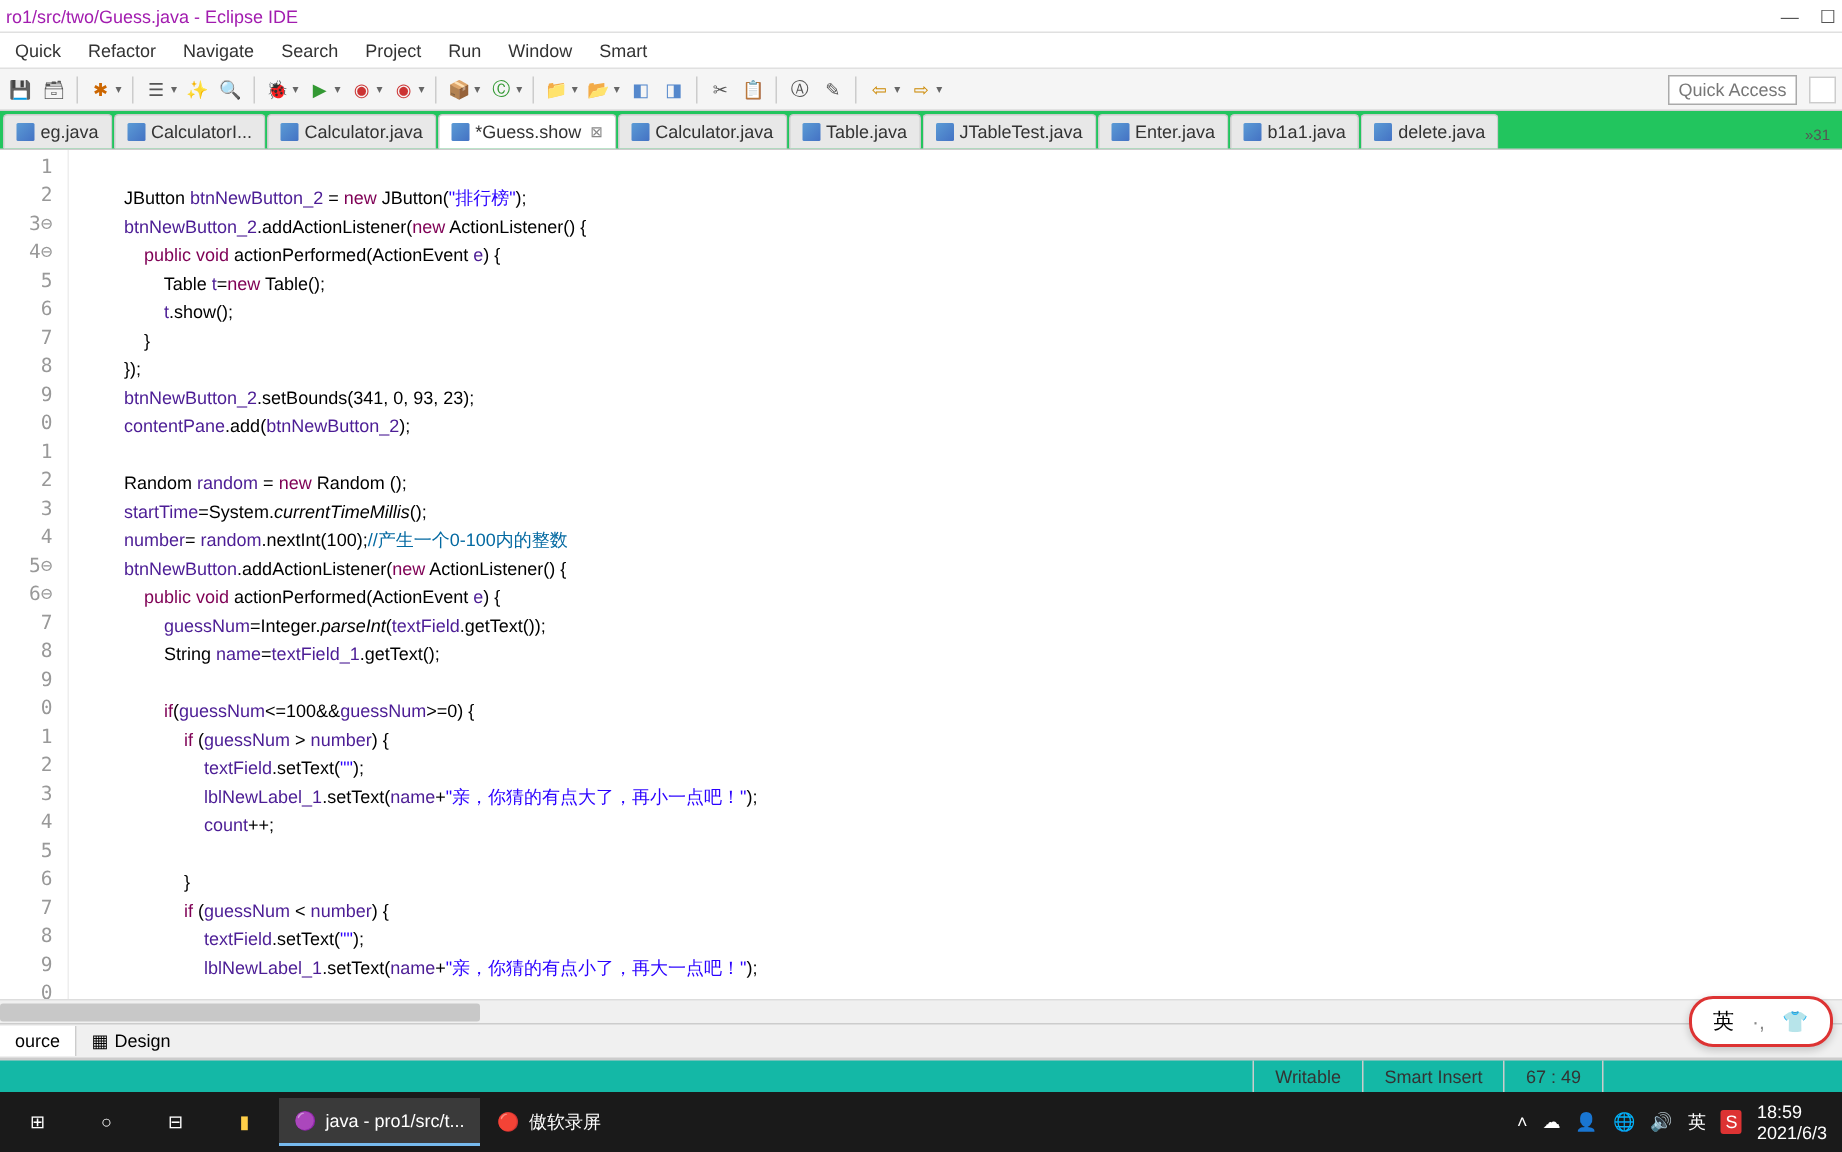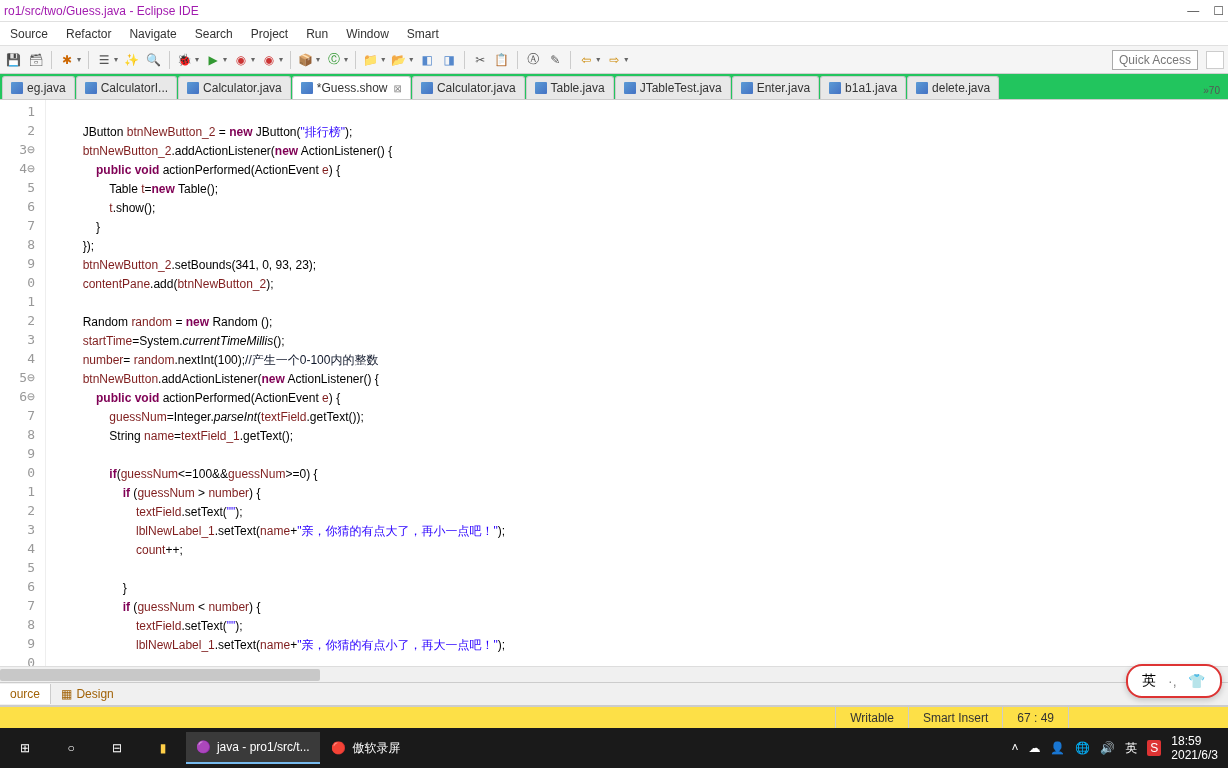--- a/index.html
+++ b/index.html
@@ -20,29 +20,29 @@
 .tab{display:flex;align-items:center;padding:4px 8px;gap:4px;color:#333;background:#e8e8e8;border:1px solid #ccc;border-bottom:none;margin-right:1px;border-radius:3px 3px 0 0;white-space:nowrap}
 .tab.active{background:#fff;font-weight:normal}
 .tab .close{color:#888;font-size:10px;margin-left:2px}
 .ticon{width:12px;height:12px;display:inline-block}
 .ticon.java{background:linear-gradient(135deg,#5b9bd5,#4472c4);border-radius:1px}
 .tabmore{margin-left:auto;color:#555;padding:3px 6px;font-size:10px}
 .editor{flex:1;background:#fff;display:flex;overflow:hidden;position:relative}
 .gutter{width:46px;background:#fff;border-right:1px solid #eee;padding-top:4px}
 .gline{height:19px;text-align:right;padding-right:10px;color:#999;font-family:Consolas,monospace;font-size:13px;position:relative}
 .code{flex:1;padding:4px 10px;font-family:Consolas,"Courier New",monospace;font-size:14px;line-height:19px;white-space:pre;color:#000;overflow:auto}
-.kw{color:#7f0055;font-weight:bold}
-.fld{color:#7f1d1d}
+.kw{color:#7f0055;font-weight:normal}
+.fld{color:#4c1d95}
 .str{color:#2a00ff}
-.cm{color:#0f172a}
+.cm{color:#0369a1}
 .mth{font-style:italic;color:#000}
 .bottomtabs{height:24px;background:#f0f0f0;display:flex;align-items:center;border-top:1px solid #ccc;border-bottom:1px solid #ccc}
-.btab{padding:3px 10px;color:#a16207;display:flex;align-items:center;gap:4px}
+.btab{padding:3px 10px;color:#000000;display:flex;align-items:center;gap:4px}
 .btab.active{background:#fff;border-right:1px solid #ccc}
-.statusbar{height:22px;background:#fde047;display:flex;align-items:center;border-top:1px solid #ccc;color:#333}
+.statusbar{height:22px;background:#14b8a6;display:flex;align-items:center;border-top:1px solid #ccc;color:#333}
 .statusbar .cell{padding:0 14px;border-left:1px solid #ccc;height:100%;display:flex;align-items:center}
 .statusbar .spacer{flex:1}
 .taskbar{height:40px;background:#1a1a1a;display:flex;align-items:center;color:#fff;padding:0 2px}
 .taskbtn{width:46px;height:40px;display:flex;align-items:center;justify-content:center;color:#fff}
 .taskitem{height:32px;padding:0 10px;display:flex;align-items:center;gap:6px;color:#fff;font-size:12px;margin-right:2px}
 .taskitem.active{background:#3a3a3a;border-bottom:2px solid #76b9ed}
 .tray{margin-left:auto;display:flex;align-items:center;gap:10px;padding-right:8px;color:#fff}
 .clock{text-align:left;line-height:14px;font-size:11px}
 .ime{position:absolute;right:6px;bottom:70px;background:#fff;border:2px solid #d33;border-radius:16px;padding:6px 14px;display:flex;align-items:center;gap:12px;box-shadow:0 2px 6px rgba(0,0,0,.2)}
 .ime span{font-size:14px}
@@ -54,21 +54,21 @@
 
 <div class="titlebar">
   <span class="titlepath">ro1/src/two/Guess.java - Eclipse IDE</span>
   <div class="winctrl">
     <span>—</span>
     <span>☐</span>
   </div>
 </div>
 
 <div class="menubar" id="menubar">
-    <span>Source</span>
+    <span>Quick</span>
     <span>Refactor</span>
     <span>Navigate</span>
     <span>Search</span>
     <span>Project</span>
     <span>Run</span>
     <span>Window</span>
     <span>Smart</span>
   </div>
 
 <div class="toolbar">
@@ -153,21 +153,21 @@
       <span>Enter.java</span>
     </div>
     <div class="tab">
       <span class="ticon java"></span>
       <span>b1a1.java</span>
     </div>
     <div class="tab">
       <span class="ticon java"></span>
       <span>delete.java</span>
     </div>
-    <div class="tabmore">»70</div>
+    <div class="tabmore">»31</div>
 </div>
 
 <div class="editor">
   <div class="gutter" id="gutter">
       <div class="gline">1</div>
       <div class="gline">2</div>
       <div class="gline">3⊖</div>
       <div class="gline">4⊖</div>
       <div class="gline">5</div>
       <div class="gline">6</div>

